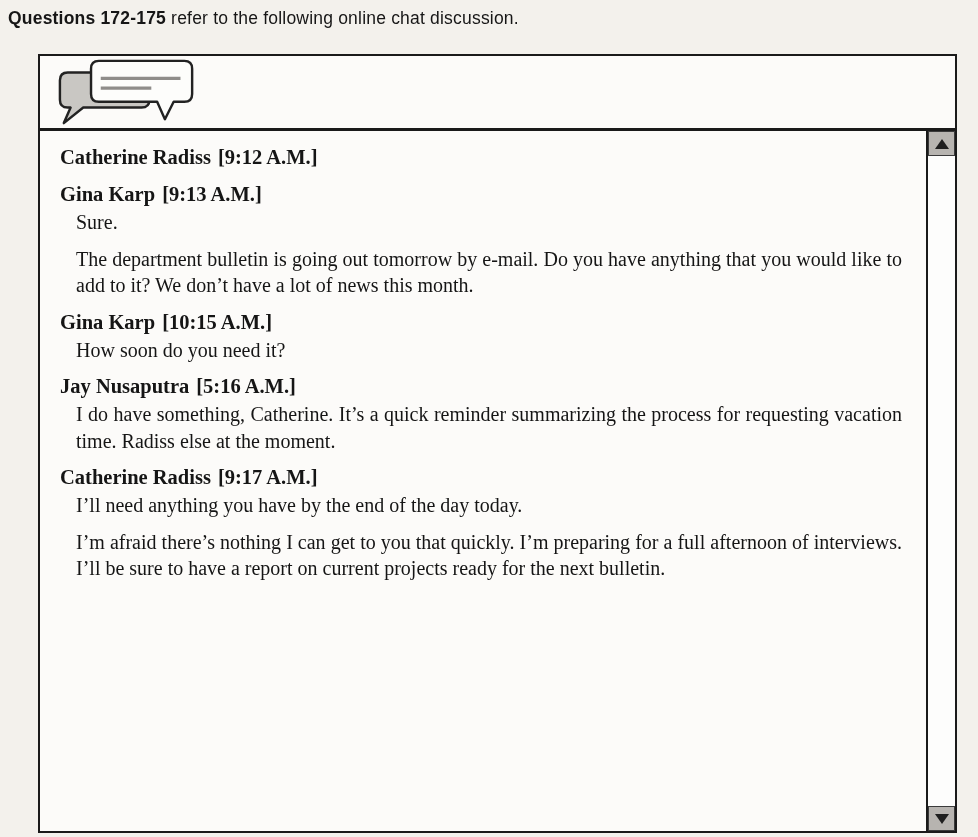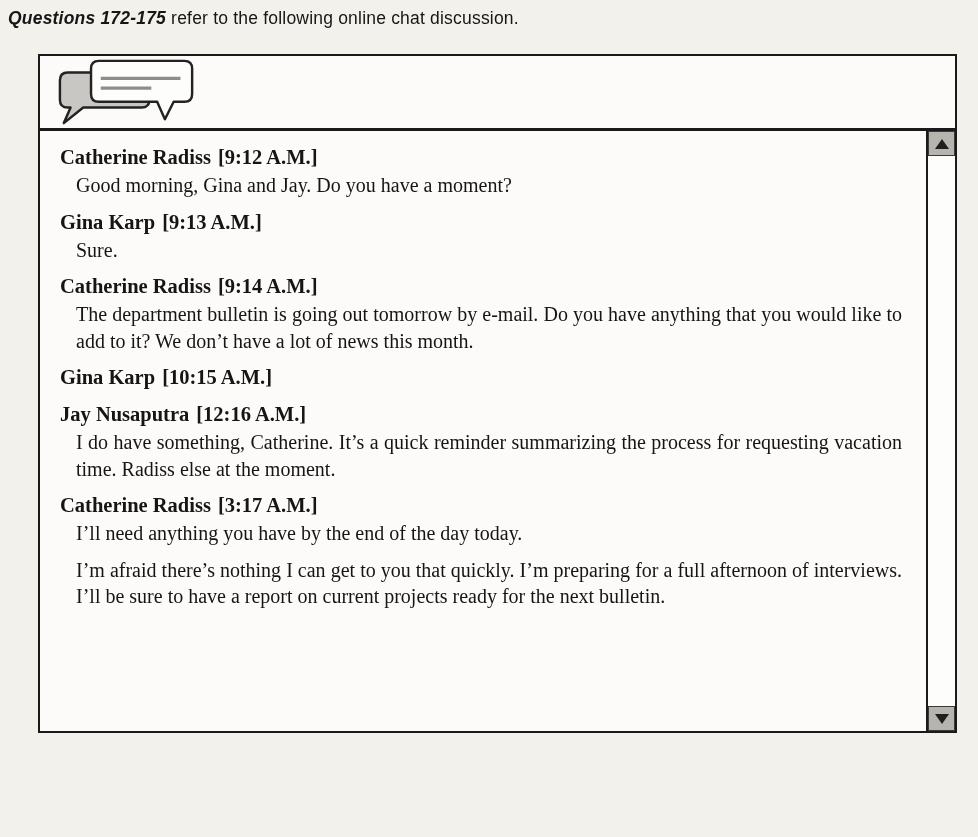--- a/index.html
+++ b/index.html
@@ -16,28 +16,28 @@
   }
 
   
   .q-header {
     margin: 7px 0 0 8px;
     font-size: 17.5px;
     line-height: 22px;
     color: #161616;
     letter-spacing: 0.2px;
   }
-  .q-header .q-bold { font-weight: 700; font-style: italic; }
+  .q-header .q-bold { font-weight: 700; }
 
   
   .chat-window {
     box-sizing: border-box;
     margin: 25px 0 0 38px;
     width: 919px;
-    height: 679px;
+    height: 779px;
     background: #fcfbf9;
     border: 2.5px solid #1a1a1a;
     display: flex;
     flex-direction: column;
   }
 
   
   .titlebar {
     box-sizing: border-box;
     flex: 0 0 75px;
@@ -124,44 +124,43 @@
       <line x1="46" y1="32" x2="98" y2="32" stroke="#8f8d8a" stroke-width="3.5"></line>
     </svg>
   </div>
 
   <div class="body-row">
 
     <div class="messages">
 
       <div class="message">
         <div class="msg-head"><span class="sender">Catherine Radiss</span><span class="time">[9:12 A.M.]</span></div>
-        <p class="msg-text">Good morning, Gina and Jay. Do you have a moment?</p>
       </div>
 
       <div class="message">
         <div class="msg-head"><span class="sender">Gina Karp</span><span class="time">[9:13 A.M.]</span></div>
         <p class="msg-text">Sure.</p>
       </div>
 
       <div class="message">
-        <div class="msg-head"><span class="sender">Catherine Radiss</span><span class="time">[9:14 A.M.]</span></div>
         <p class="msg-text">The department bulletin is going out tomorrow by e-mail. Do you have anything that you would like to add to it? We don’t have a lot of news this month.</p>
       </div>
 
       <div class="message">
         <div class="msg-head"><span class="sender">Gina Karp</span><span class="time">[10:15 A.M.]</span></div>
+        <p class="msg-text">How soon do you need it?</p>
       </div>
 
       <div class="message">
-        <div class="msg-head"><span class="sender">Jay Nusaputra</span><span class="time">[12:16 A.M.]</span></div>
+        <div class="msg-head"><span class="sender">Jay Nusaputra</span><span class="time">[5:16 A.M.]</span></div>
         <p class="msg-text">I do have something, Catherine. It’s a quick reminder summarizing the process for requesting vacation time. Radiss else at the moment.</p>
       </div>
 
       <div class="message">
-        <div class="msg-head"><span class="sender">Catherine Radiss</span><span class="time">[3:17 A.M.]</span></div>
+        <div class="msg-head"><span class="sender">Catherine Radiss</span><span class="time">[9:17 A.M.]</span></div>
         <p class="msg-text">I’ll need anything you have by the end of the day today.</p>
       </div>
 
       <div class="message">
         <p class="msg-text">I’m afraid there’s nothing I can get to you that quickly. I’m preparing for a full afternoon of interviews. I’ll be sure to have a report on current projects ready for the next bulletin.</p>
       </div>
 
 
     </div>
 

